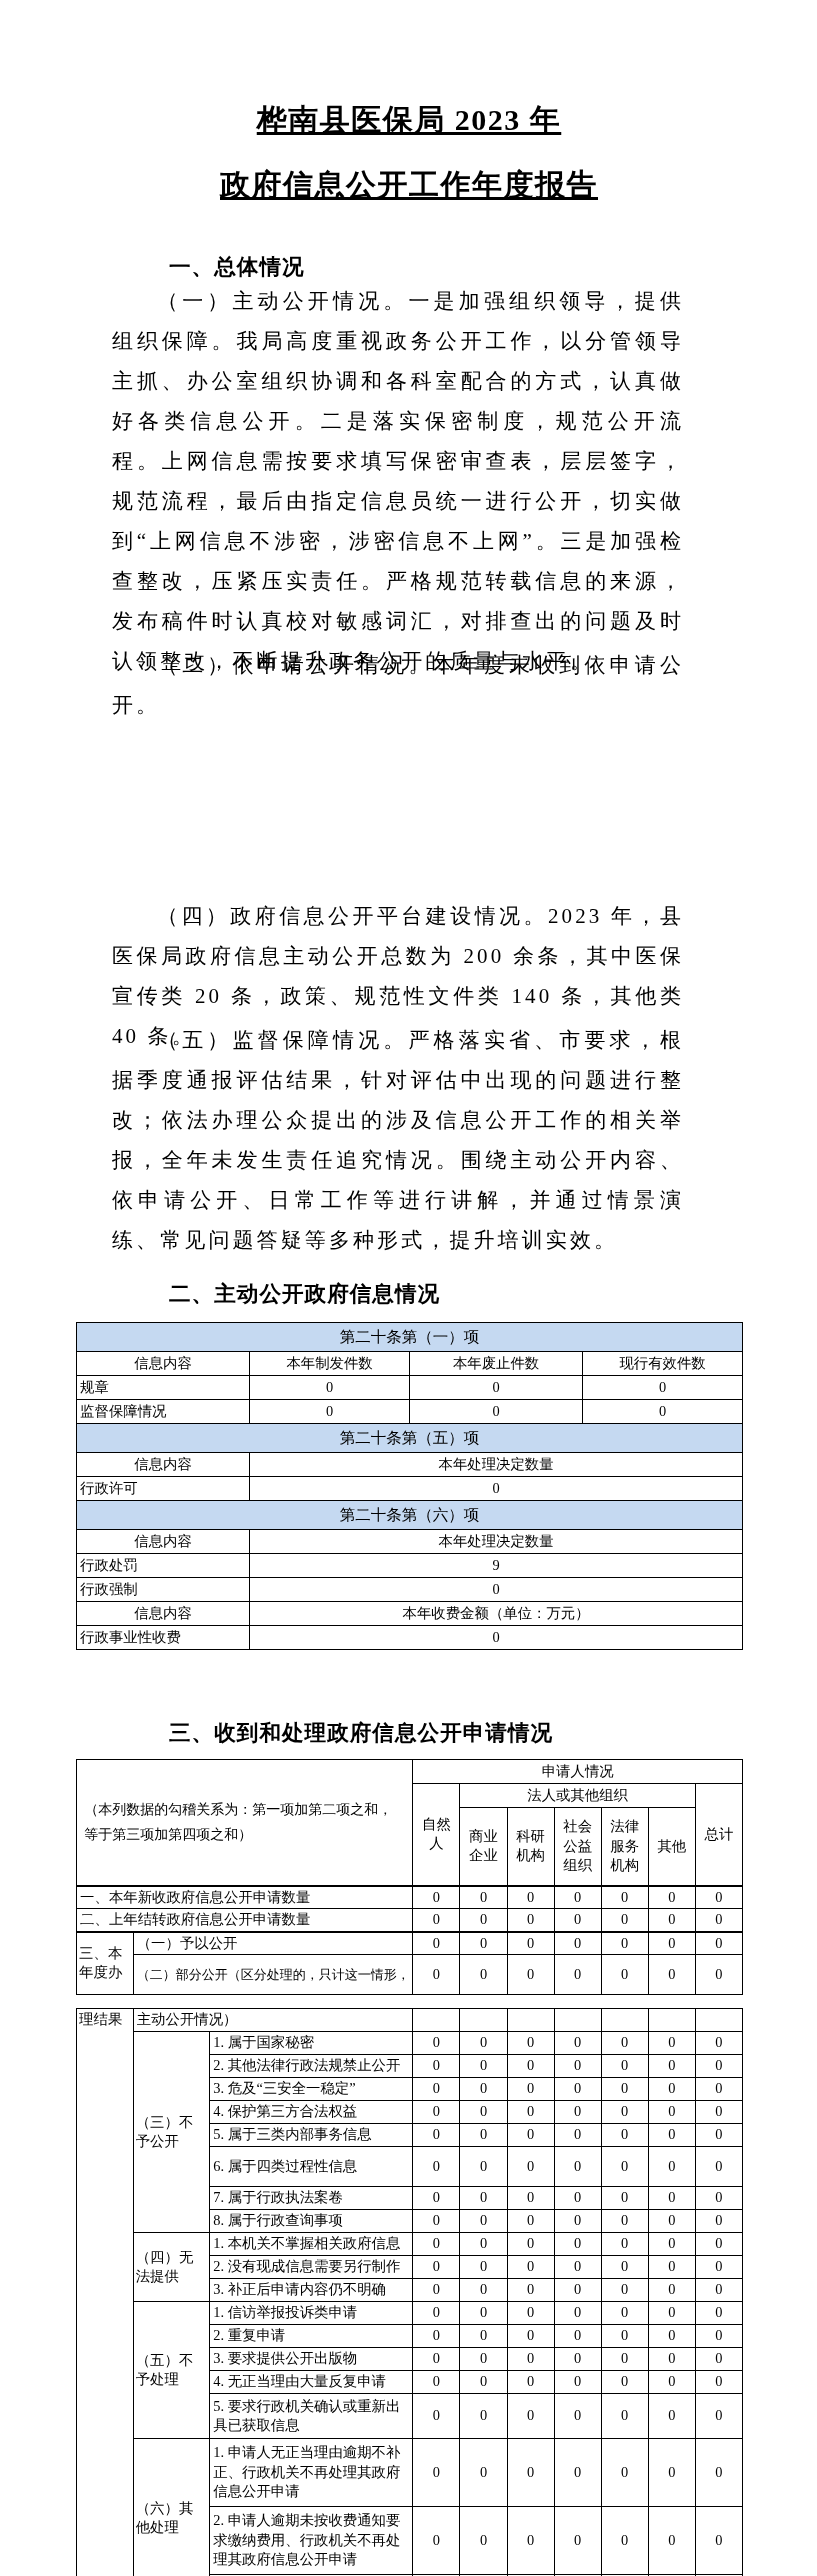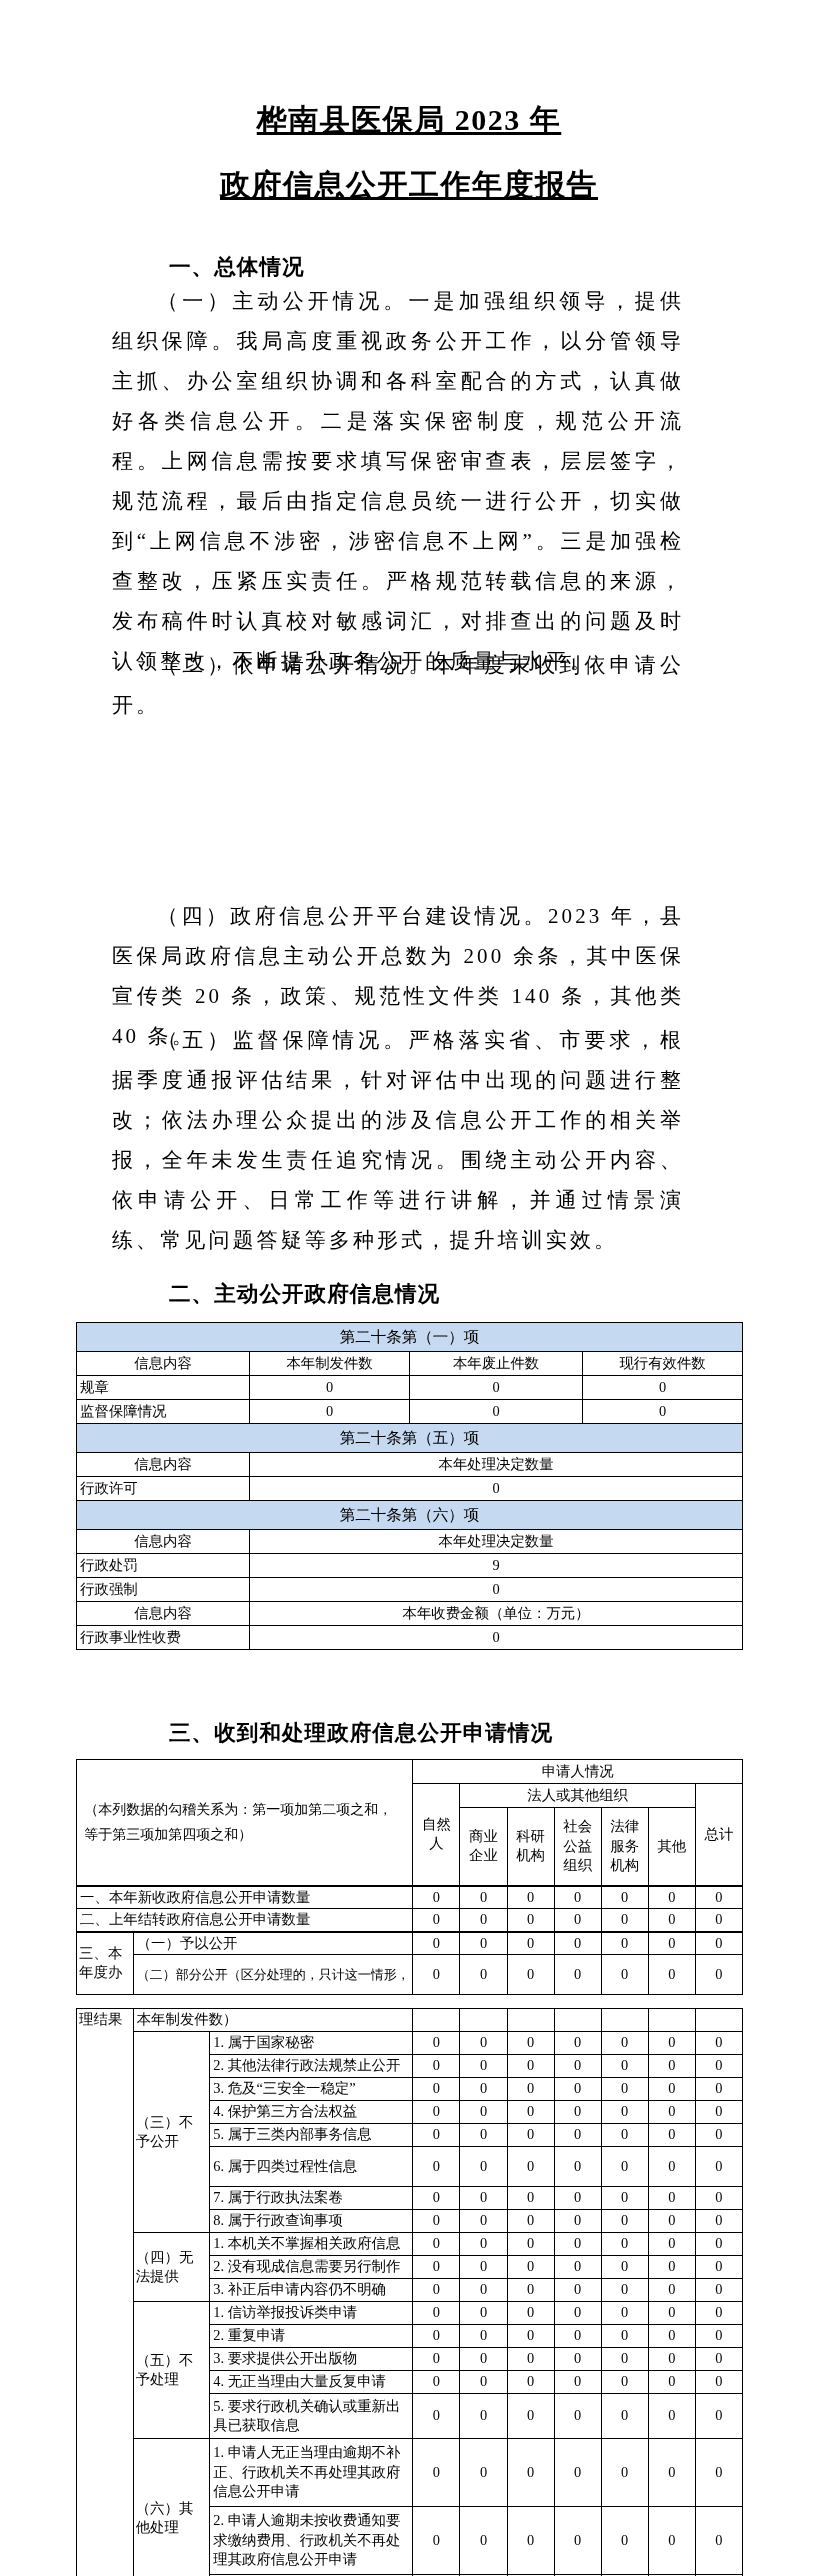--- a/index.html
+++ b/index.html
@@ -193,21 +193,21 @@
         <col style="width:7.071%">
         <col style="width:7.071%">
         <col style="width:7.071%">
       <col style="width:7.071%">
         <col style="width:7.071%">
         <col style="width:7.071%">
     </colgroup>
     <tbody>
         <tr style="height:23px">
       <td class="lbl grp vtop" rowspan="21">理结果</td>
-      <td class="lbl" colspan="2">本年制发件数）</td>
+      <td class="lbl" colspan="2">主动公开情况）</td>
     <td class="num"></td>
           <td class="num"></td>
           <td class="num"></td>
           <td class="num"></td>
           <td class="num"></td>
           <td class="num"></td>
           <td class="num"></td>
         </tr>
     <tr style="height:23px">
       <td class="lbl grp" rowspan="8">（三）不予公开</td>

